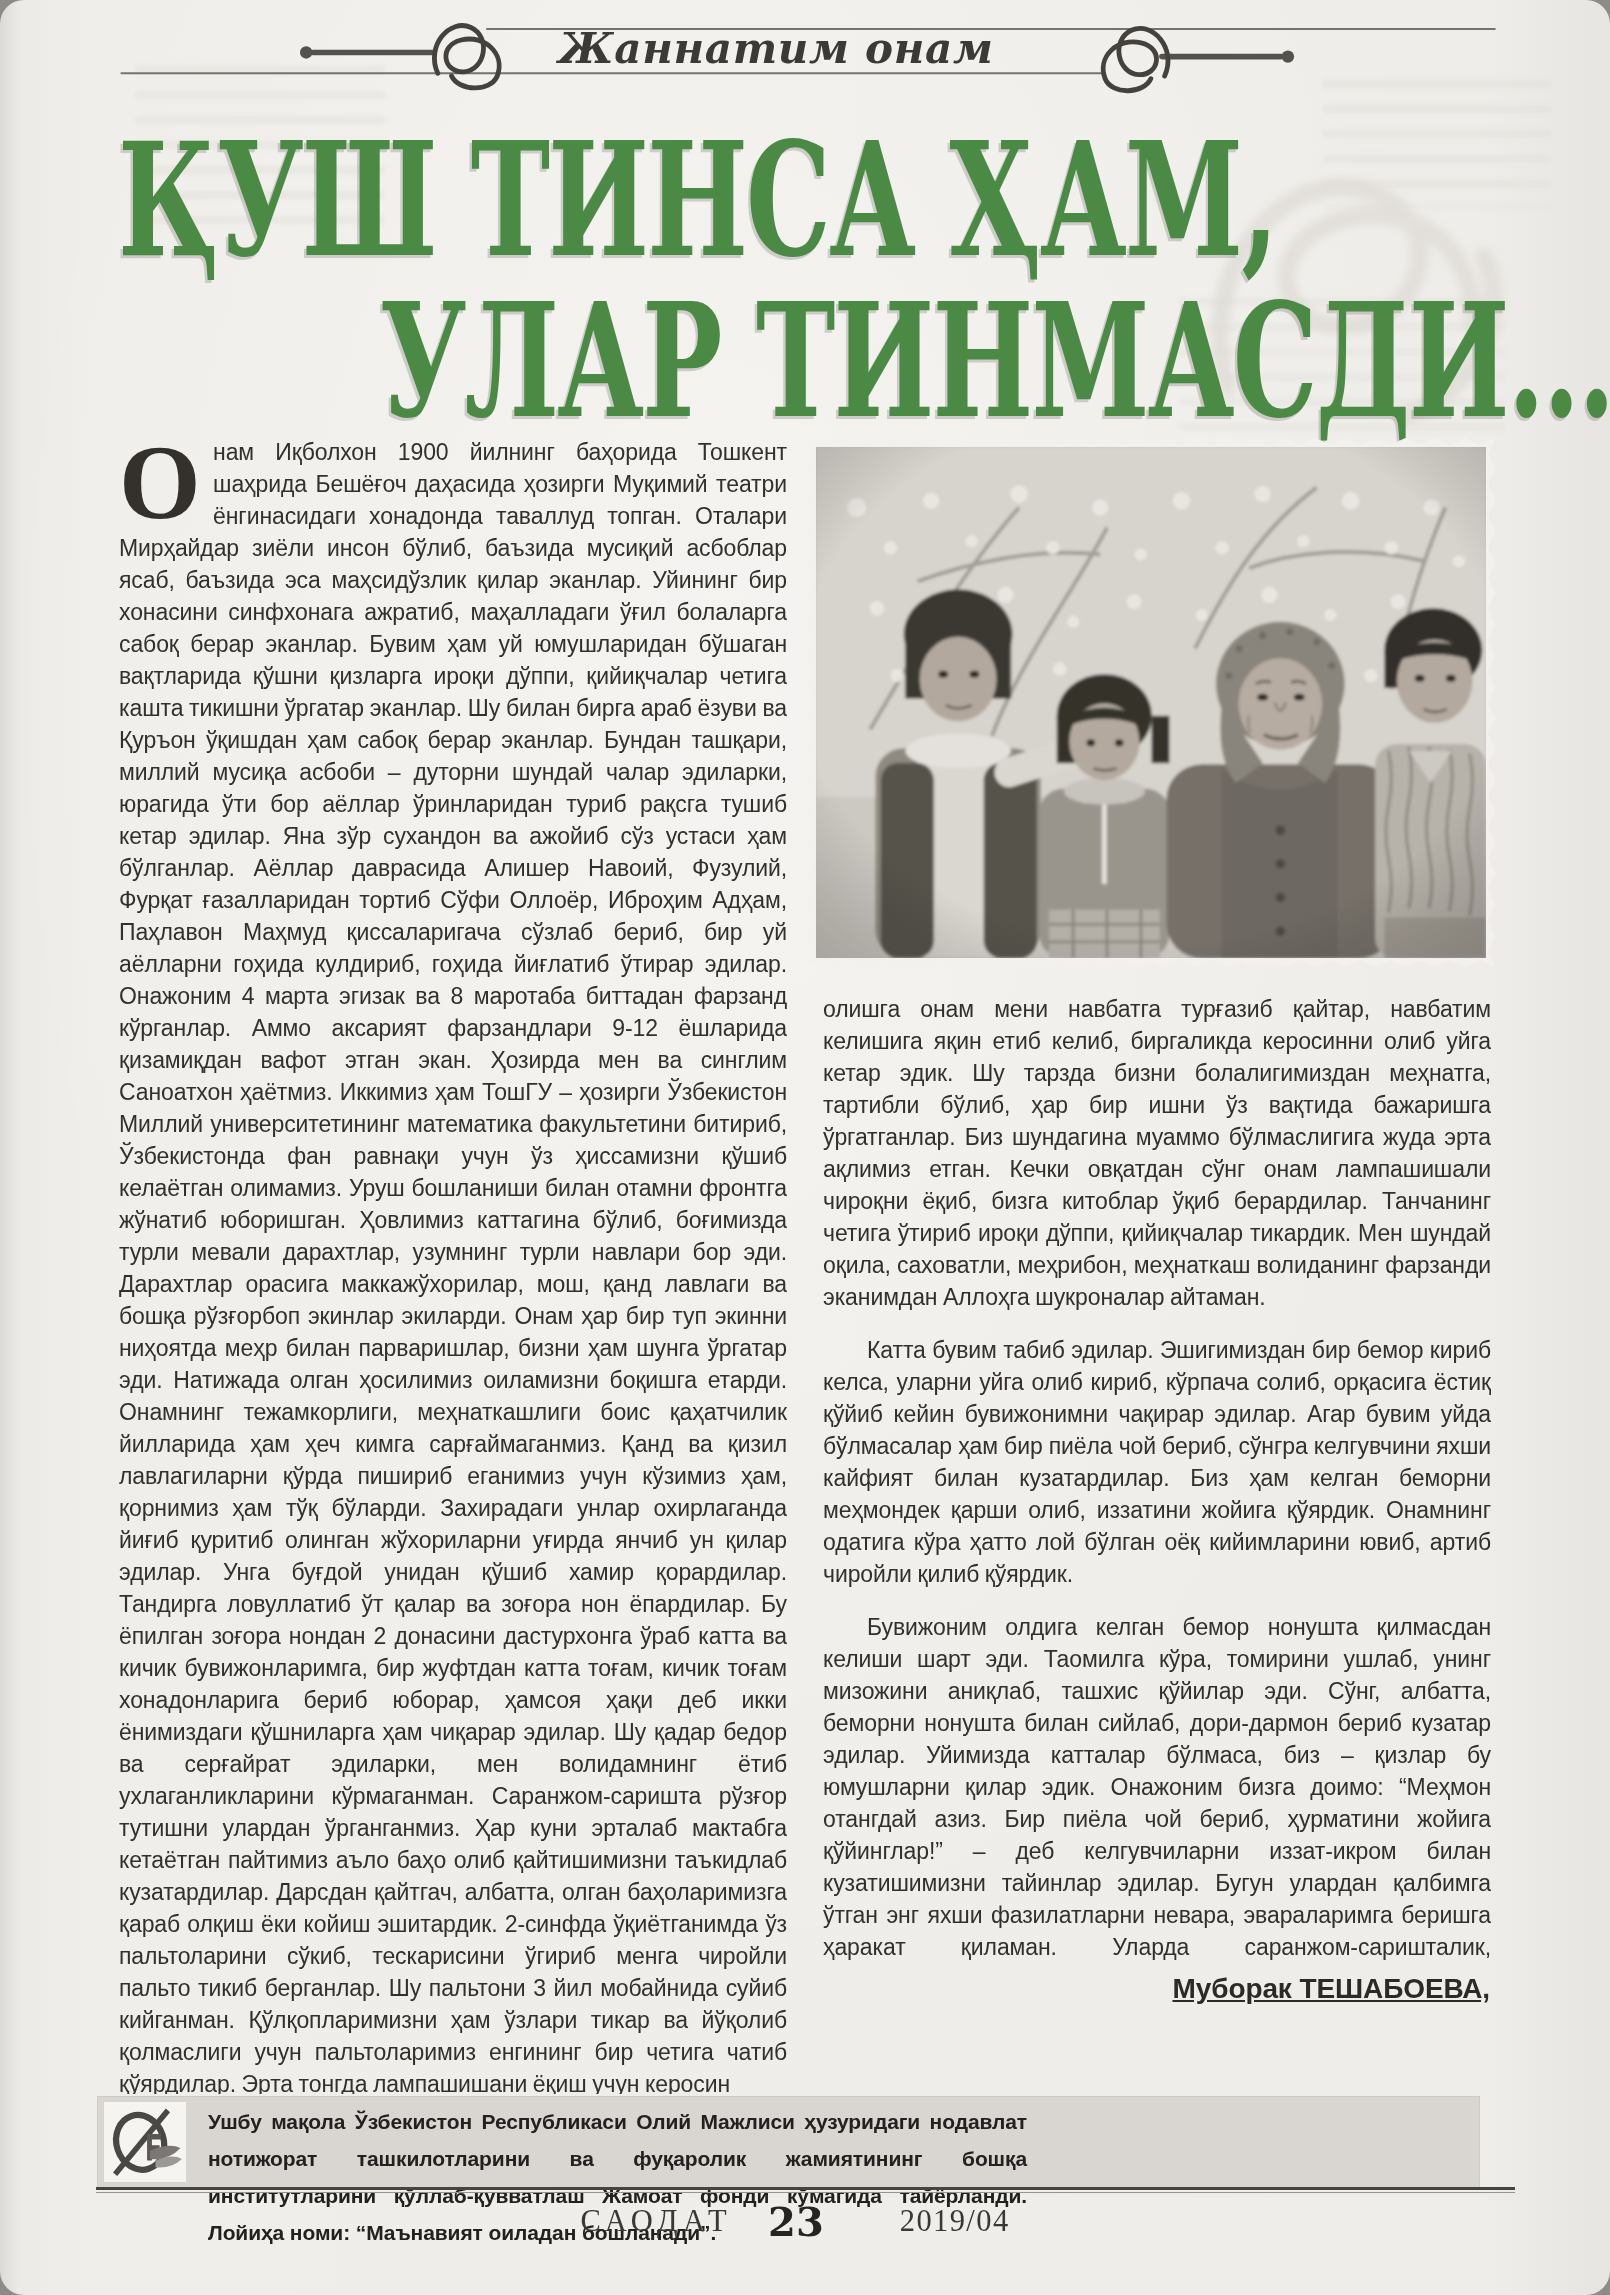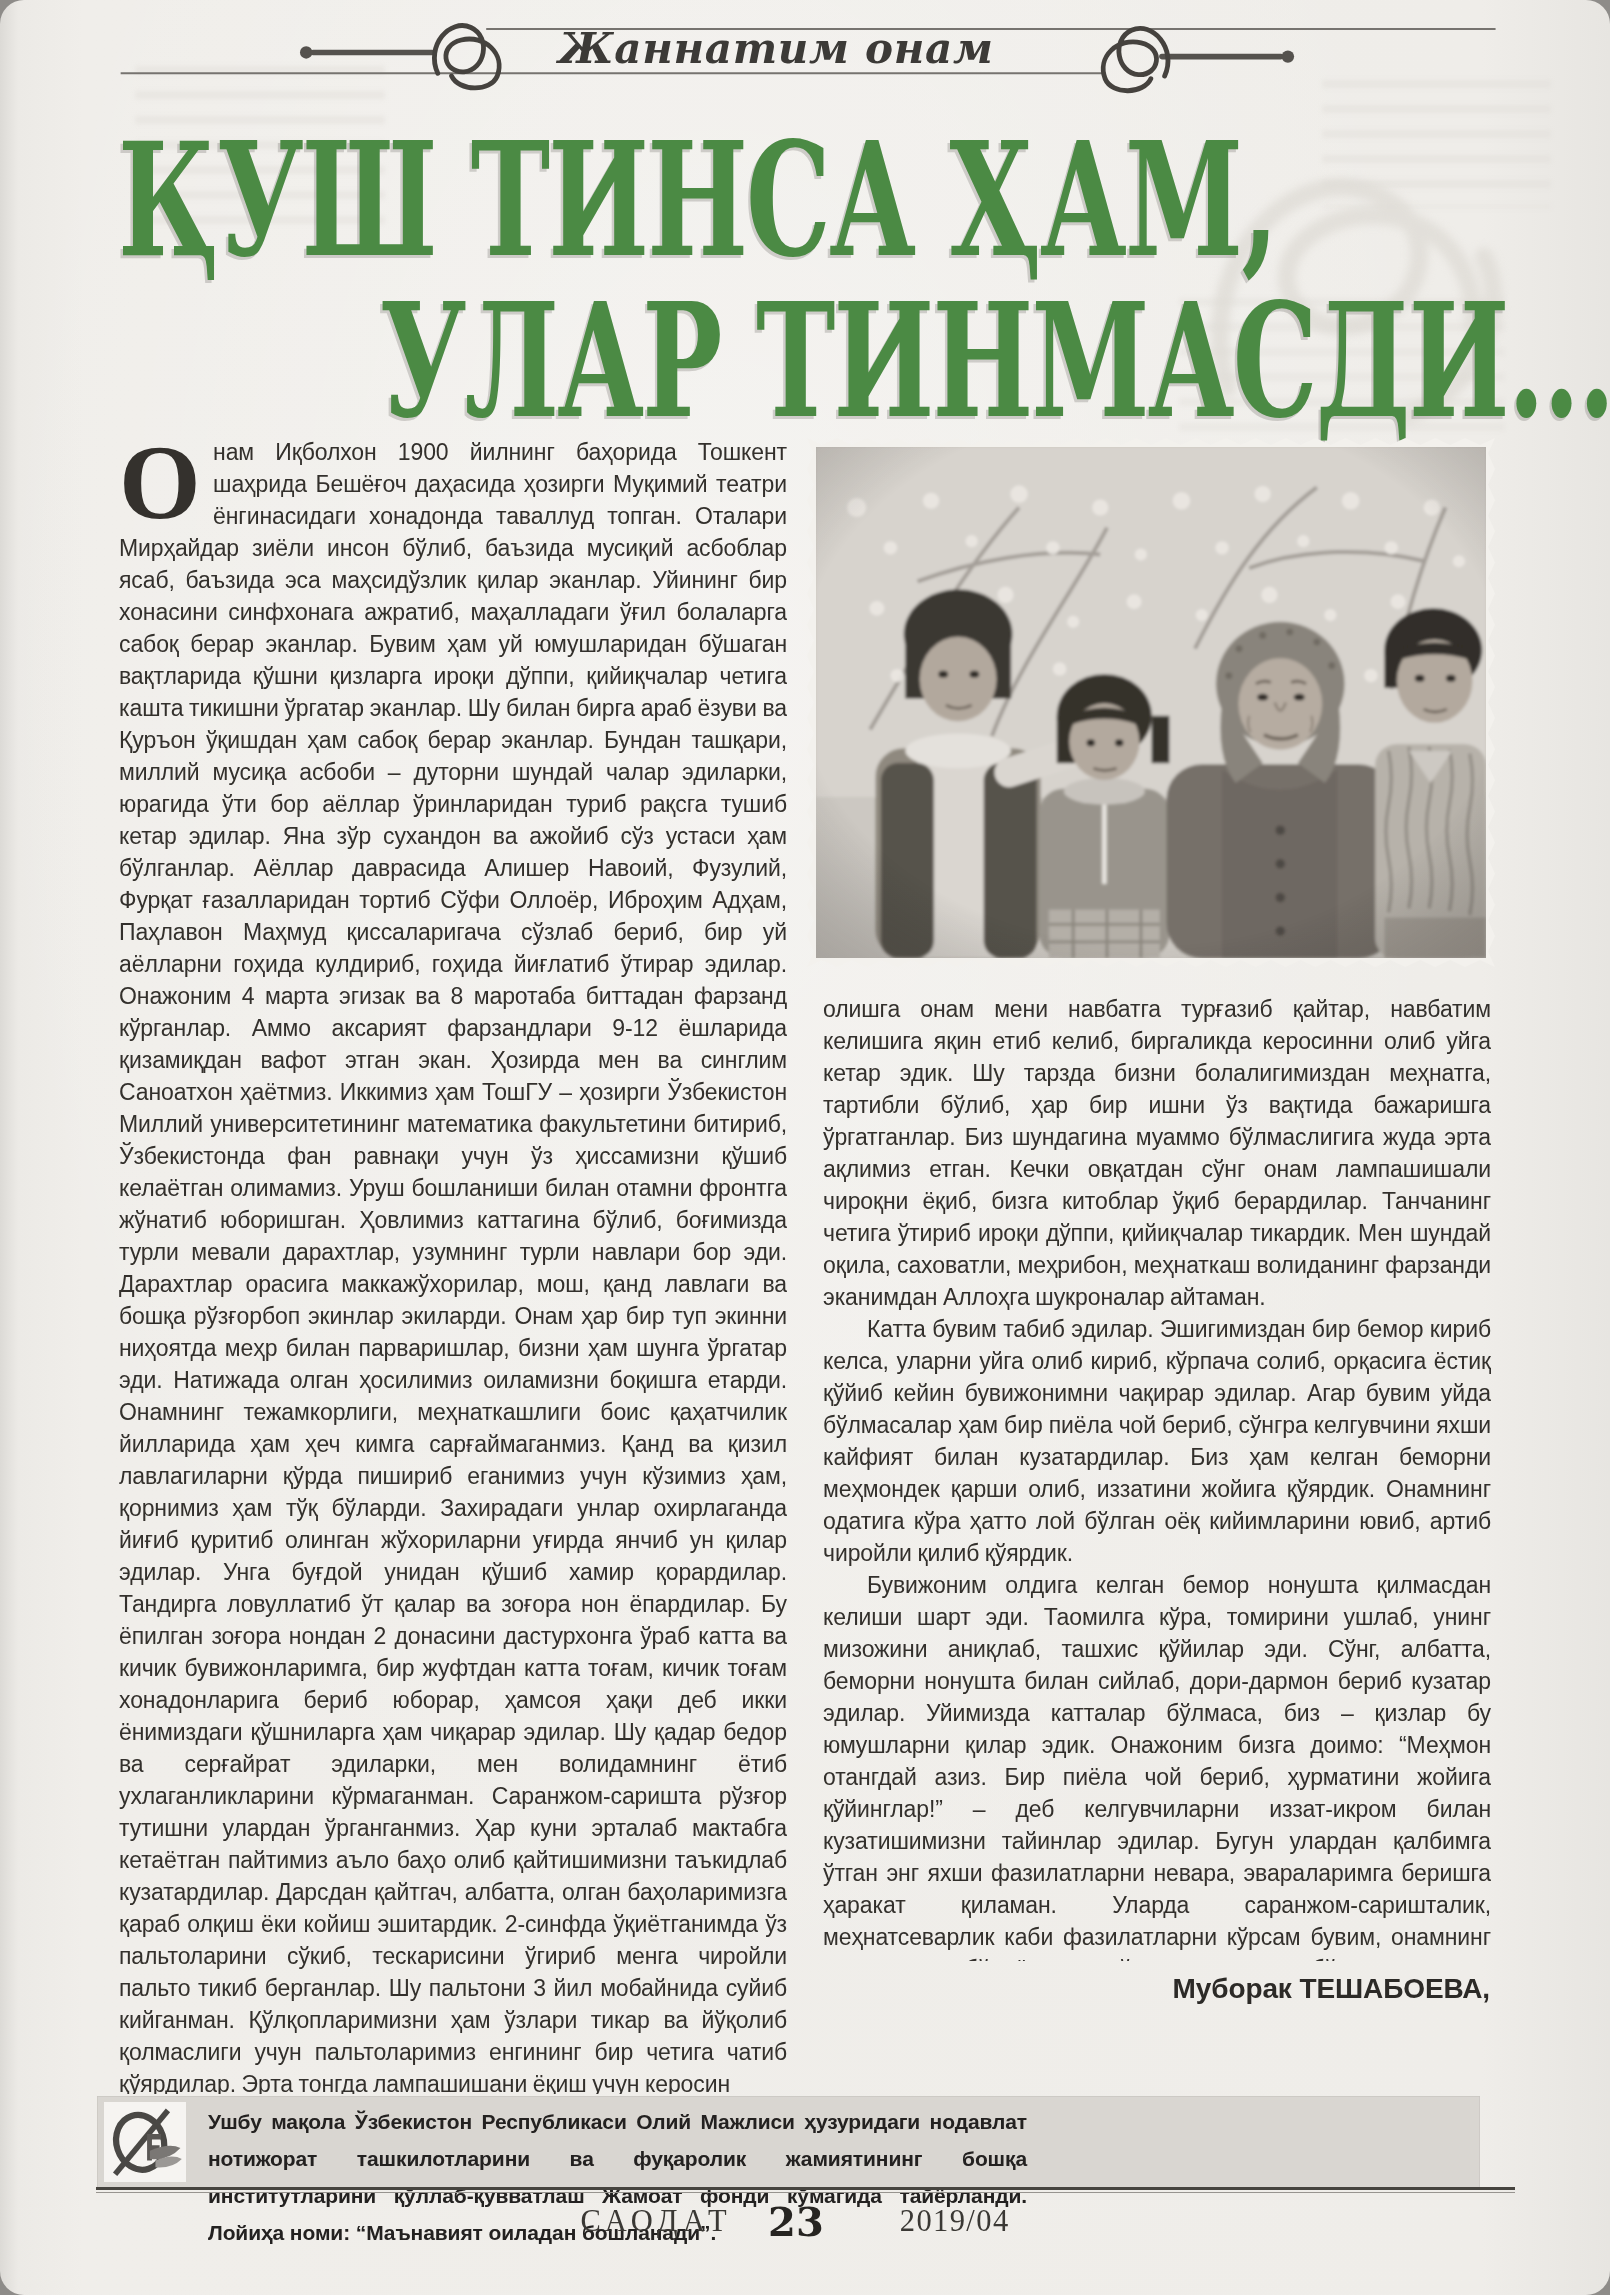--- a/index.html
+++ b/index.html
@@ -41,32 +41,32 @@
   .hl2{left:380px;top:283px;}
   
   .col{
     position:absolute;width:668px;
     font-size:23px;line-height:32px;letter-spacing:-0.1px;word-spacing:-0.7px;
     text-align:justify;color:var(--ink,#33302c);overflow:hidden;
   }
   .col-left{left:119px;top:436px;height:1658px;}
   .col-right{left:823px;top:993px;height:968px;}
   .col p{margin:0;}
-  .col p.para-indent{text-indent:44px;}
+  .col p.para-indent{text-indent:44px;margin-top:21px;}
   .dropcap{
     float:left;
     font-family:"Liberation Serif",serif;font-weight:bold;
     font-size:105px;line-height:82px;
     margin:5.5px 12.5px 0 0;color:#34312d;
   }
   
   .byline{
     position:absolute;left:823px;top:1970px;width:667px;
     text-align:right;font-weight:bold;font-size:28px;line-height:37px;
-    color:#2c2a27;letter-spacing:-0.1px;
+    color:#2c2a27;letter-spacing:-0.1px;text-decoration:underline;
   }
   
   .photo-frame{
     position:absolute;left:807px;top:438px;width:688px;height:529px;
     background:#f3f1ed;
   }
   .photo-inner{position:absolute;left:9px;top:9px;right:9px;bottom:9px;overflow:hidden;background:#cbc7c1;}
   .photo-inner svg{display:block;width:100%;height:100%;}
   
   .support-note{

